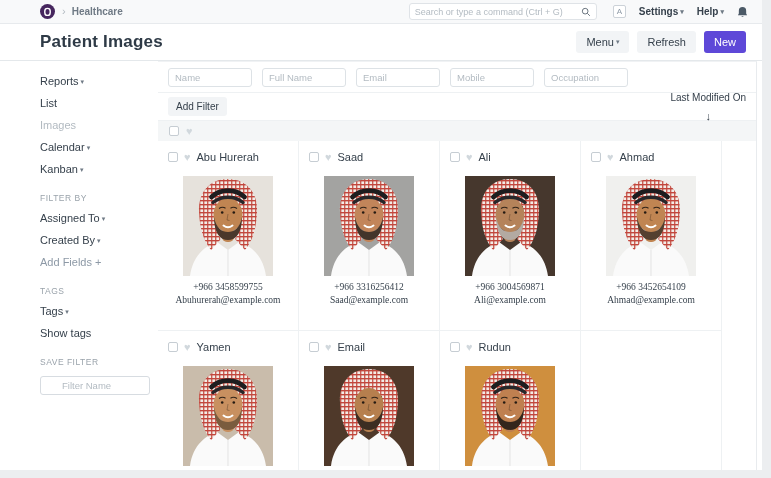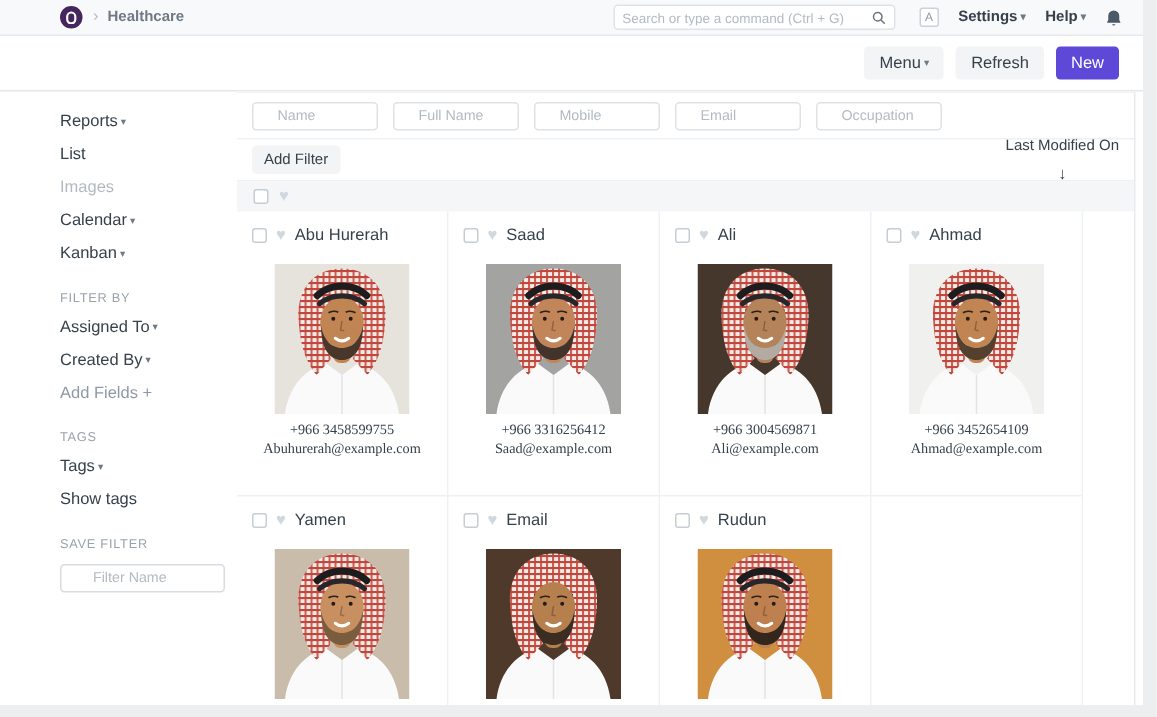--- a/index.html
+++ b/index.html
@@ -33,21 +33,21 @@
   .side-item.active { color:#b2bac1; }
   .side-label { font-size:8.5px; letter-spacing:.5px; color:#9aa3ab; margin:18px 0 9px; }
   .side-muted { color:#8d99a6; }
   .plus { color:#8d99a6; margin-left:3px; }
   .save-input { width:110px; height:19px; border:1px solid #d7dce1; border-radius:3px; font-size:9.5px; padding:0 21px; color:#4c5a67; outline:none; font-family:"Liberation Sans", sans-serif; }
   .save-input::placeholder { color:#b3bbc2; }
 
   
   .panel { position:absolute; left:158px; top:61px; width:599px; height:409px; background:#fff; border-right:1px solid #e8ebee; border-top:1px solid #f0f2f4; overflow:hidden; }
   .filter-row { height:31px; display:flex; align-items:center; gap:10px; padding:0 10px; border-bottom:1px solid #eef1f3; }
-  .f-input { width:84px; height:19px; border:1px solid #dde2e6; border-radius:3px; font-size:9.5px; padding:0 16px; color:#4c5a67; outline:none; font-family:"Liberation Sans", sans-serif; }
+  .f-input { width:84px; height:19px; border:1px solid #dde2e6; border-radius:3px; font-size:9.5px; padding:0 6px; color:#4c5a67; outline:none; font-family:"Liberation Sans", sans-serif; }
   .f-input::placeholder { color:#b3bbc2; }
   .actions-row { height:28px; display:flex; align-items:center; padding:0 10px; border-bottom:1px solid #eef1f3; }
   .addfilter { background:#f2f4f6; border-radius:3px; font-size:10px; color:#36414c; padding:4px 8px; cursor:pointer; }
   .sort { margin-left:auto; display:flex; align-items:center; gap:8px; font-size:10px; color:#36414c;flex-direction:column; }
   .sort-dir { color:#36414c; font-size:11px; cursor:pointer; line-height:1; }
   .selectall-row { height:20px; background:#f4f6f7; display:flex; align-items:center; gap:7px; padding:0 11px; }
   .cb { appearance:none; -webkit-appearance:none; width:10px; height:10px; border:1px solid #c6cdd3; border-radius:2px; background:#fff; cursor:pointer; display:inline-block; flex:0 0 auto; }
   .heart { color:#d1d8dd; font-size:11px; line-height:1; cursor:pointer; }
 
   .grid { display:grid; grid-template-columns:repeat(4,141px); }
@@ -95,20 +95,21 @@
       <span class="nav-link"><span>Settings</span><span class="caret">▾</span></span>
       <span class="nav-link"><span>Help</span><span class="caret">▾</span></span>
       <svg width="11" height="12" viewBox="0 0 12 13" style="cursor:pointer">
           <path d="M6 1a4 4 0 0 0-4 4v3L1 10h10L10 8V5a4 4 0 0 0-4-4z" fill="#4c5a67"></path>
           <path d="M4.7 11a1.4 1.4 0 0 0 2.6 0z" fill="#4c5a67"></path>
         </svg>
     </div>
   </div>
 
   <div class="page-head">
+    <div class="page-title">Patient Images</div>
     <div class="head-actions">
       <button class="btn btn-default">
           <span>Menu</span>
           <span class="caret">▾</span>
         </button>
       <button class="btn btn-default">Refresh</button>
       <button class="btn btn-primary">New</button>
     </div>
   </div>
 
@@ -131,22 +132,22 @@
     <div class="side-item">Show tags</div>
 
     <div class="side-label">SAVE FILTER</div>
     <input class="save-input" type="text" placeholder="Filter Name" style="">
   </div>
 
   <div class="panel">
     <div class="filter-row">
         <input class="f-input" type="text" placeholder="Name" style="">
         <input class="f-input" type="text" placeholder="Full Name" style="">
+        <input class="f-input" type="text" placeholder="Email" style="">
         <input class="f-input" type="text" placeholder="Mobile" style="">
-        <input class="f-input" type="text" placeholder="Email" style="">
         <input class="f-input" type="text" placeholder="Occupation" style="">
       </div>
 
     <div class="actions-row">
       <span class="addfilter">Add Filter</span>
       <span class="sort">
         <span>Last Modified On</span>
         <span class="sort-dir">↓</span>
       </span>
     </div>

